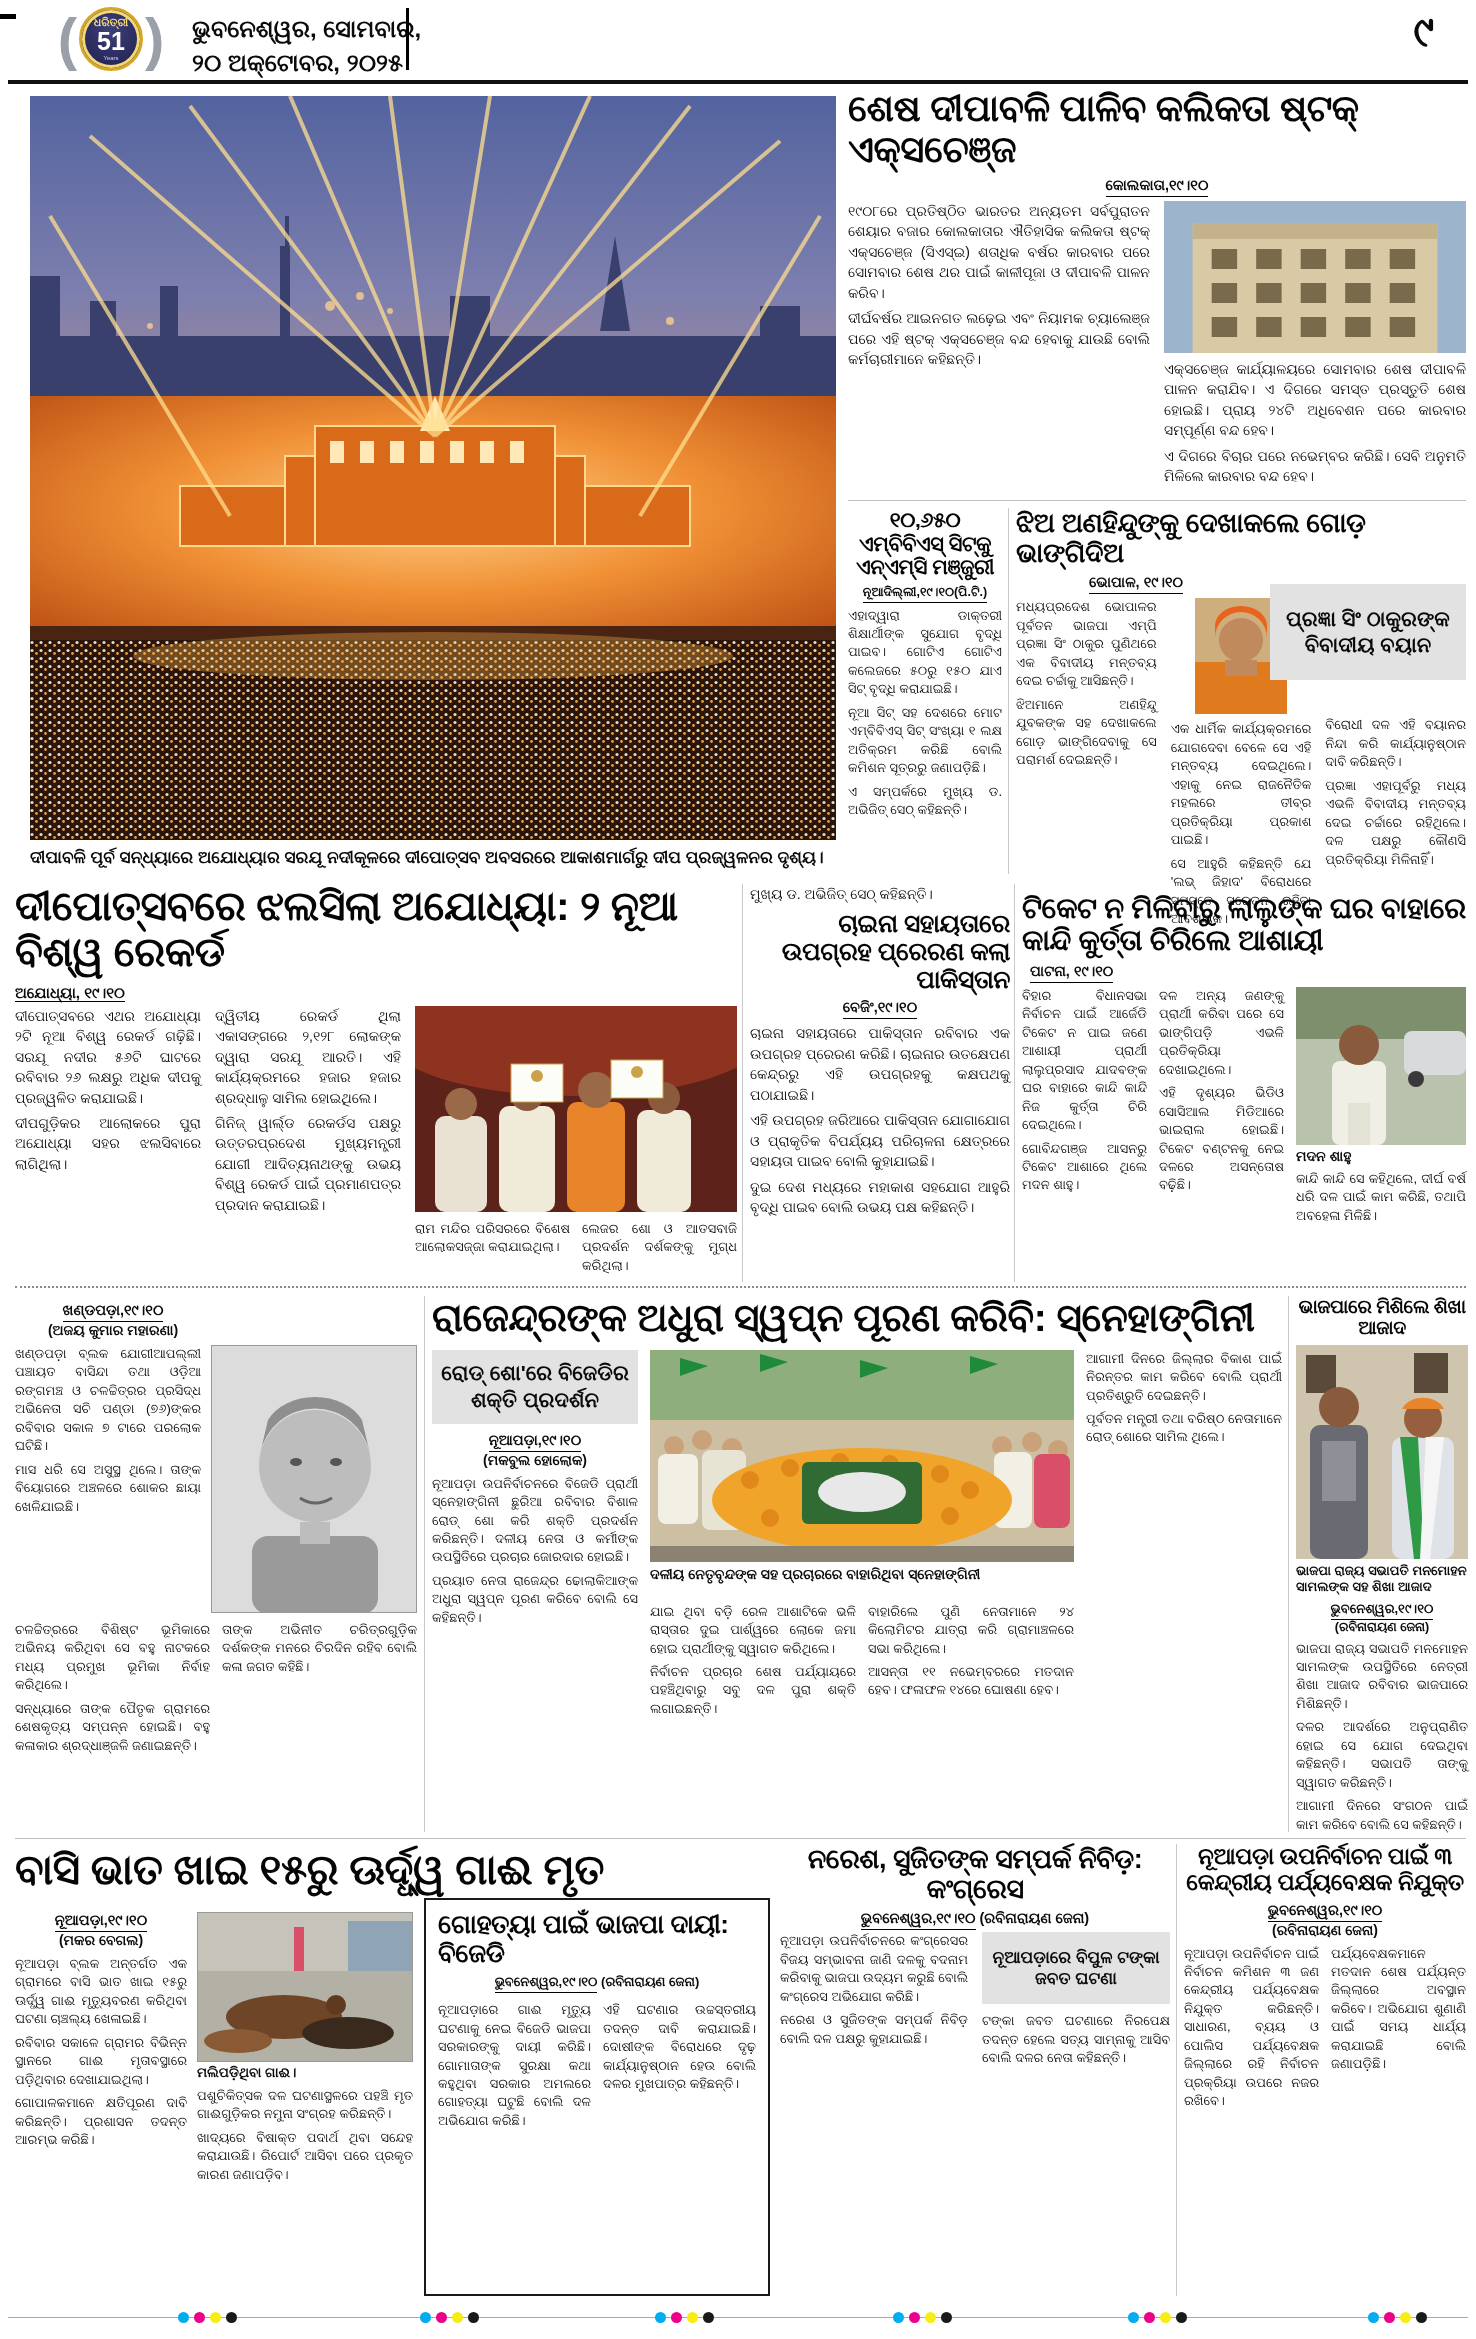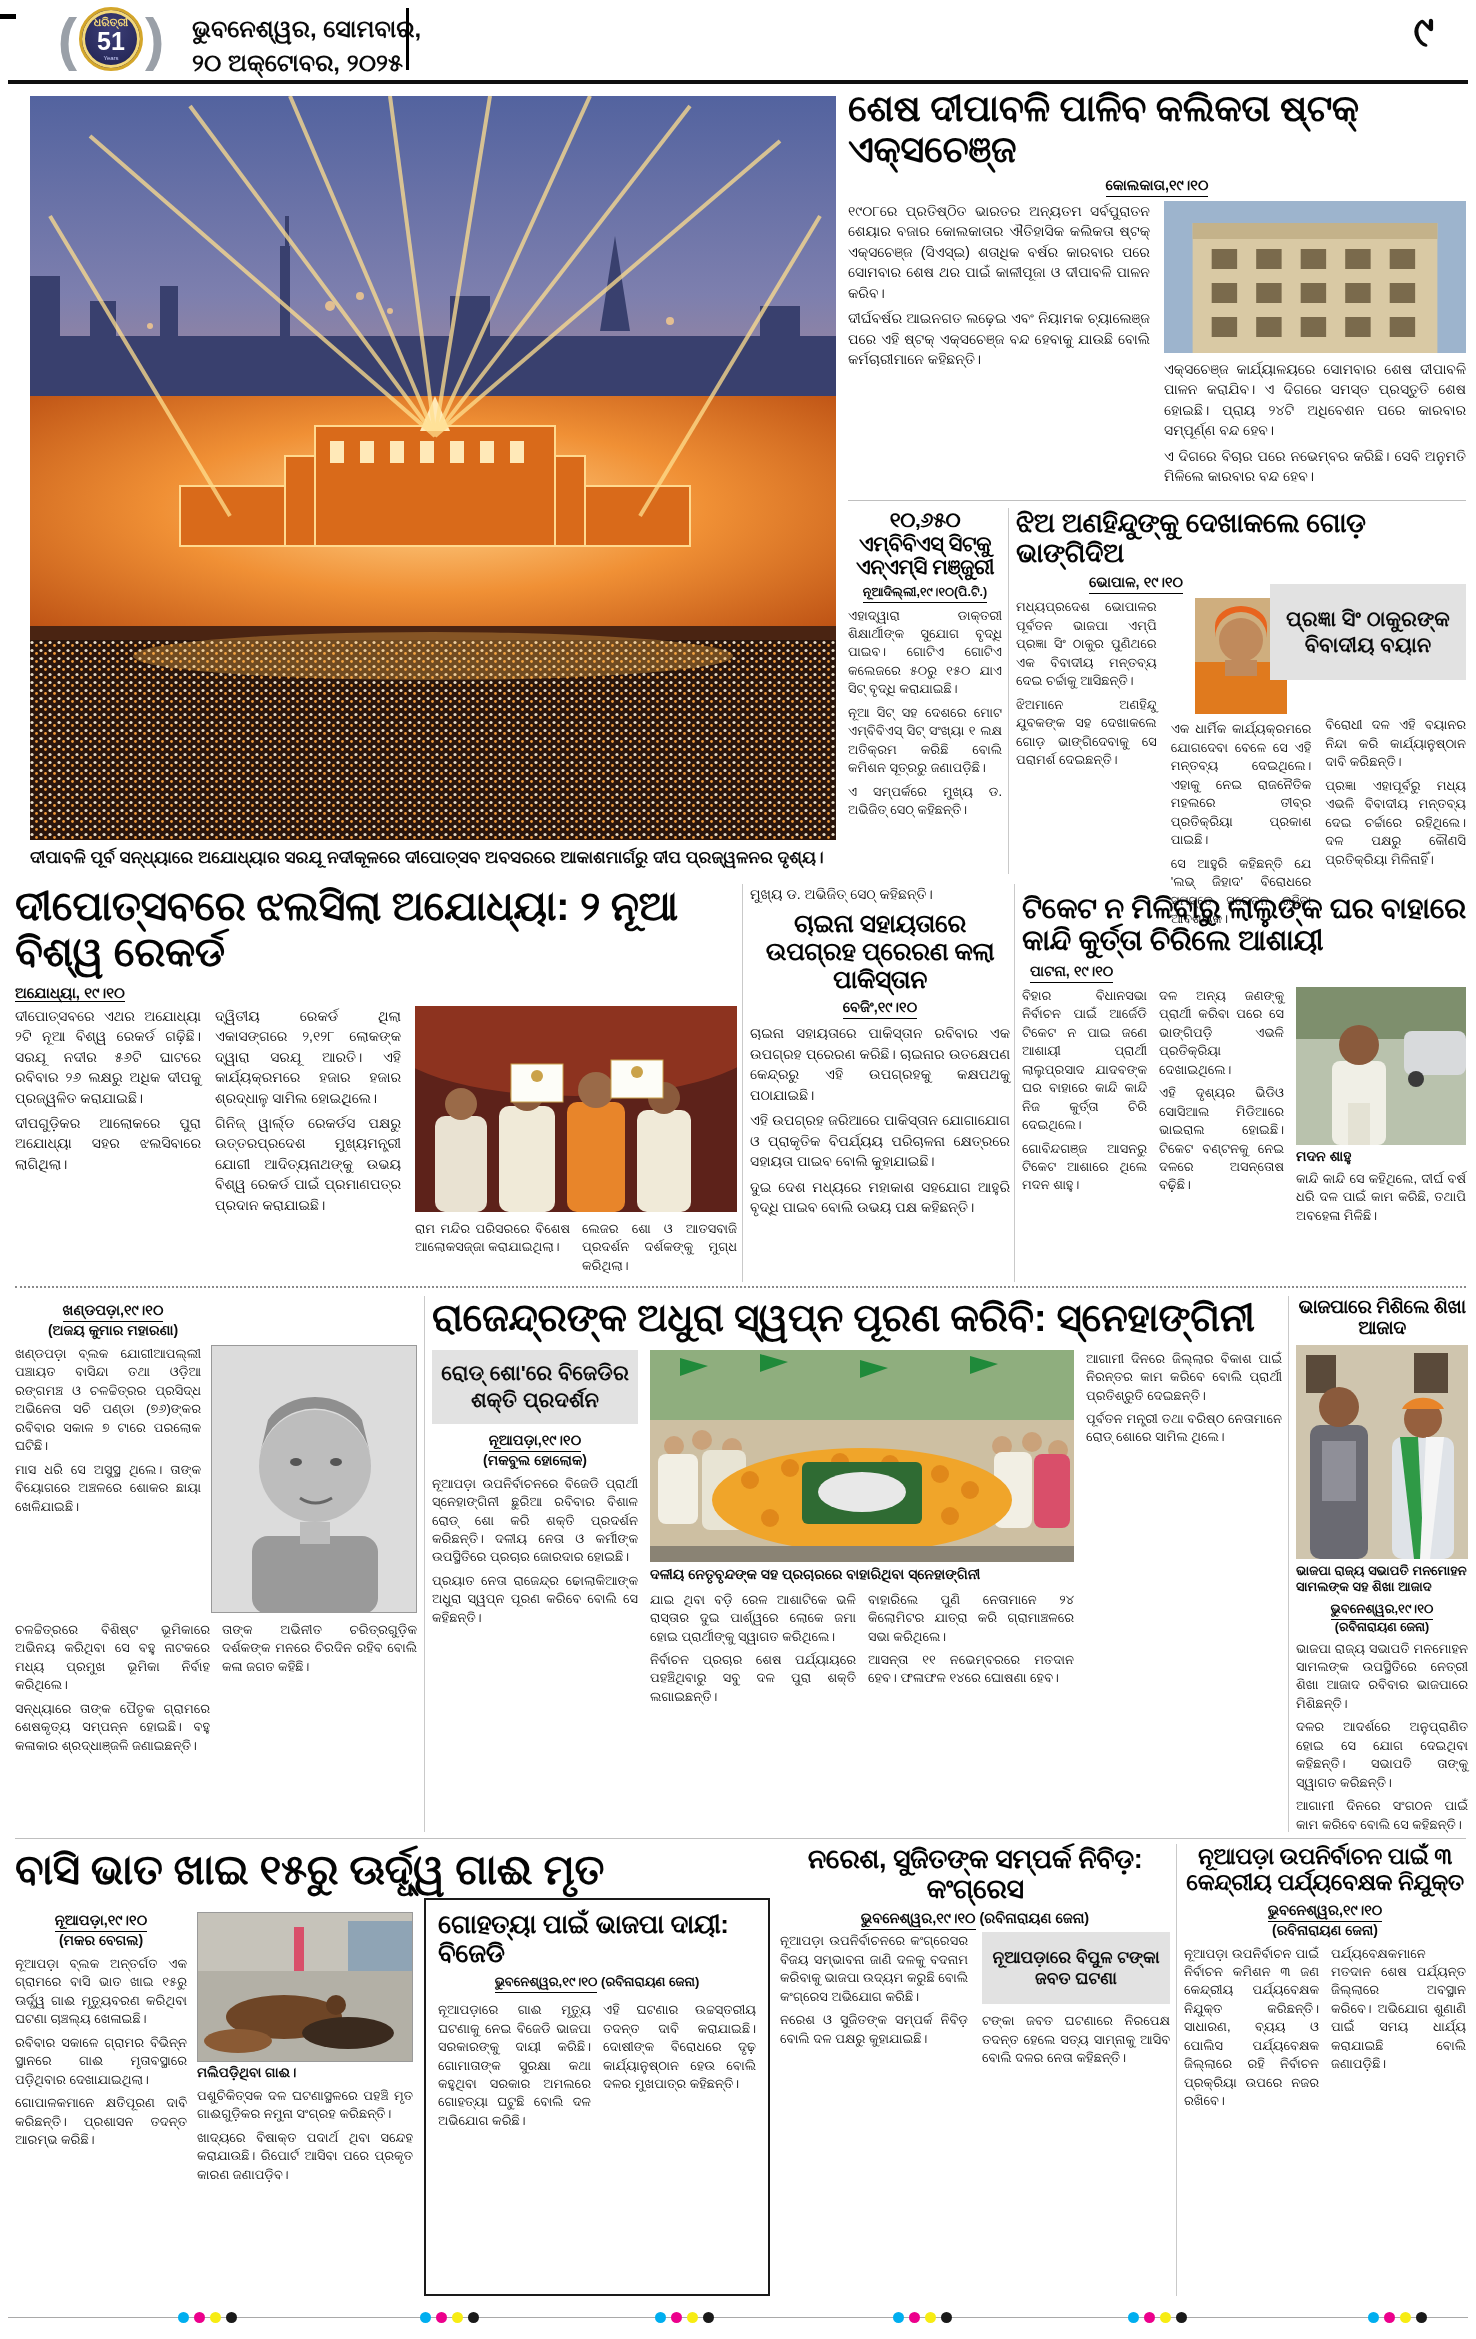--- a/index.html
+++ b/index.html
@@ -279,21 +279,21 @@
       </div>
     </div>
   </div>
 
   <div class="abs vline" style="left:742px;top:884px;height:398px"></div>
 
   <div class="abs" style="left:750px;top:884px;width:260px">
     <div class="body" style="text-align:justify">
       <p>ମୁଖ୍ୟ ଡ. ଅଭିଜିତ୍ ସେଠ୍ କହିଛନ୍ତି।</p>
     </div>
-    <div class="h-xl" style="font-size:25px;text-align:center;margin-top:4px">ଚାଇନା ସହାୟତାରେ ଉପଗ୍ରହ ପ୍ରେରଣ କଲା ପାକିସ୍ତାନ</div>
+    <div class="h-xl" style="font-size:25px;text-align:right;margin-top:4px">ଚାଇନା ସହାୟତାରେ ଉପଗ୍ରହ ପ୍ରେରଣ କଲା ପାକିସ୍ତାନ</div>
     <div class="dl"><span class="u">ବେଜିଂ,୧୯।୧୦</span></div>
     <div class="body">
         <p>ଚାଇନା ସହାୟତାରେ ପାକିସ୍ତାନ ରବିବାର ଏକ ଉପଗ୍ରହ ପ୍ରେରଣ କରିଛି। ଚାଇନାର ଉତକ୍ଷେପଣ କେନ୍ଦ୍ରରୁ ଏହି ଉପଗ୍ରହକୁ କକ୍ଷପଥକୁ ପଠାଯାଇଛି।</p>
         <p>ଏହି ଉପଗ୍ରହ ଜରିଆରେ ପାକିସ୍ତାନ ଯୋଗାଯୋଗ ଓ ପ୍ରାକୃତିକ ବିପର୍ଯ୍ୟୟ ପରିଚାଳନା କ୍ଷେତ୍ରରେ ସହାୟତା ପାଇବ ବୋଲି କୁହାଯାଇଛି।</p>
         <p>ଦୁଇ ଦେଶ ମଧ୍ୟରେ ମହାକାଶ ସହଯୋଗ ଆହୁରି ବୃଦ୍ଧି ପାଇବ ବୋଲି ଉଭୟ ପକ୍ଷ କହିଛନ୍ତି।</p>
       </div>
   </div>
 
   <div class="abs vline" style="left:1014px;top:884px;height:398px"></div>
 
@@ -415,21 +415,21 @@
                 <circle cx="320" cy="140" r="9"></circle>
               <circle cx="120" cy="168" r="9"></circle>
                 <circle cx="300" cy="166" r="9"></circle>
             </g>
             <rect x="152" y="112" width="120" height="62" rx="6" fill="#2f6b33"></rect>
             <ellipse cx="212" cy="142" rx="44" ry="20" fill="#e8e8e8"></ellipse>
             <rect y="196" width="424" height="16" fill="#8a8374"></rect>
           </svg>
         </div>
         <div class="caption" style="font-size:14px;margin-top:4px">ଦଳୀୟ ନେତୃବୃନ୍ଦଙ୍କ ସହ ପ୍ରଚାରରେ ବାହାରିଥିବା ସ୍ନେହାଙ୍ଗିନୀ</div>
-        <div class="cols" style="margin-top:8px;gap:12px">
+        <div class="cols" style="margin-top:20px;gap:12px">
           <div class="col body sm">
               <p>ଯାଇ ଥିବା ବଡ଼ି ରେଳ ଆଶାଟିକେ ଭଳି ରାସ୍ତାର ଦୁଇ ପାର୍ଶ୍ୱରେ ଲୋକେ ଜମା ହୋଇ ପ୍ରାର୍ଥୀଙ୍କୁ ସ୍ୱାଗତ କରିଥିଲେ।</p>
               <p>ନିର୍ବାଚନ ପ୍ରଚାର ଶେଷ ପର୍ଯ୍ୟାୟରେ ପହଞ୍ଚିଥିବାରୁ ସବୁ ଦଳ ପୁରା ଶକ୍ତି ଲଗାଇଛନ୍ତି।</p>
             </div>
           <div class="col body sm">
               <p>ବାହାରିଲେ ପୁଣି ନେତାମାନେ ୨୪ କିଲୋମିଟର ଯାତ୍ରା କରି ଗ୍ରାମାଞ୍ଚଳରେ ସଭା କରିଥିଲେ।</p>
               <p>ଆସନ୍ତା ୧୧ ନଭେମ୍ବରରେ ମତଦାନ ହେବ। ଫଳାଫଳ ୧୪ରେ ଘୋଷଣା ହେବ।</p>
             </div>
         </div>
       </div>

